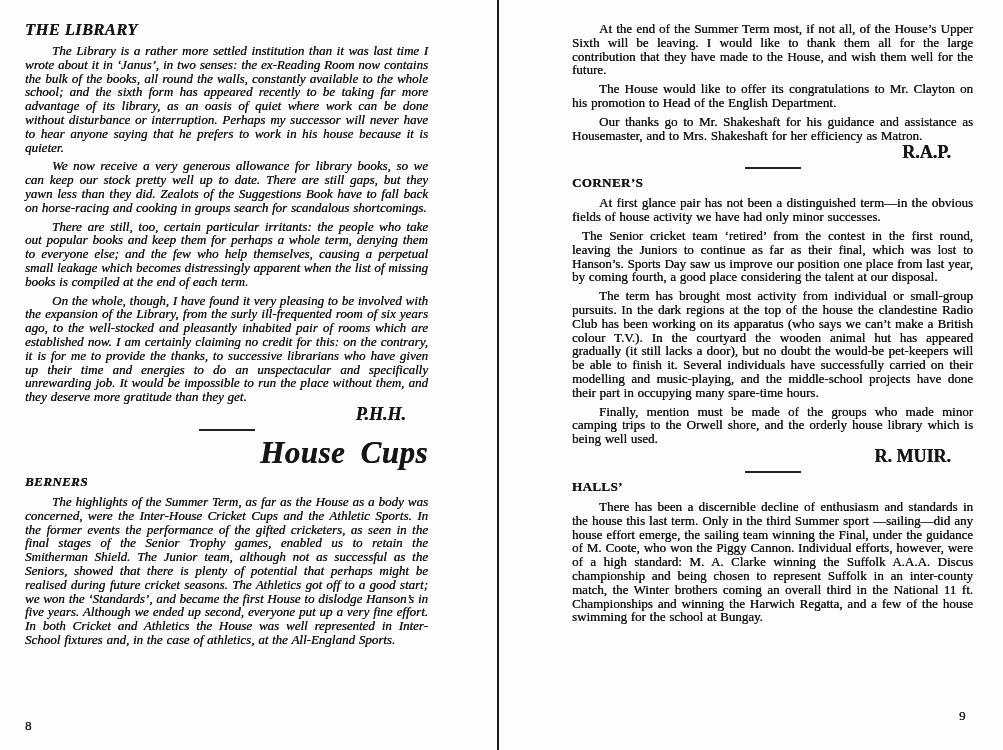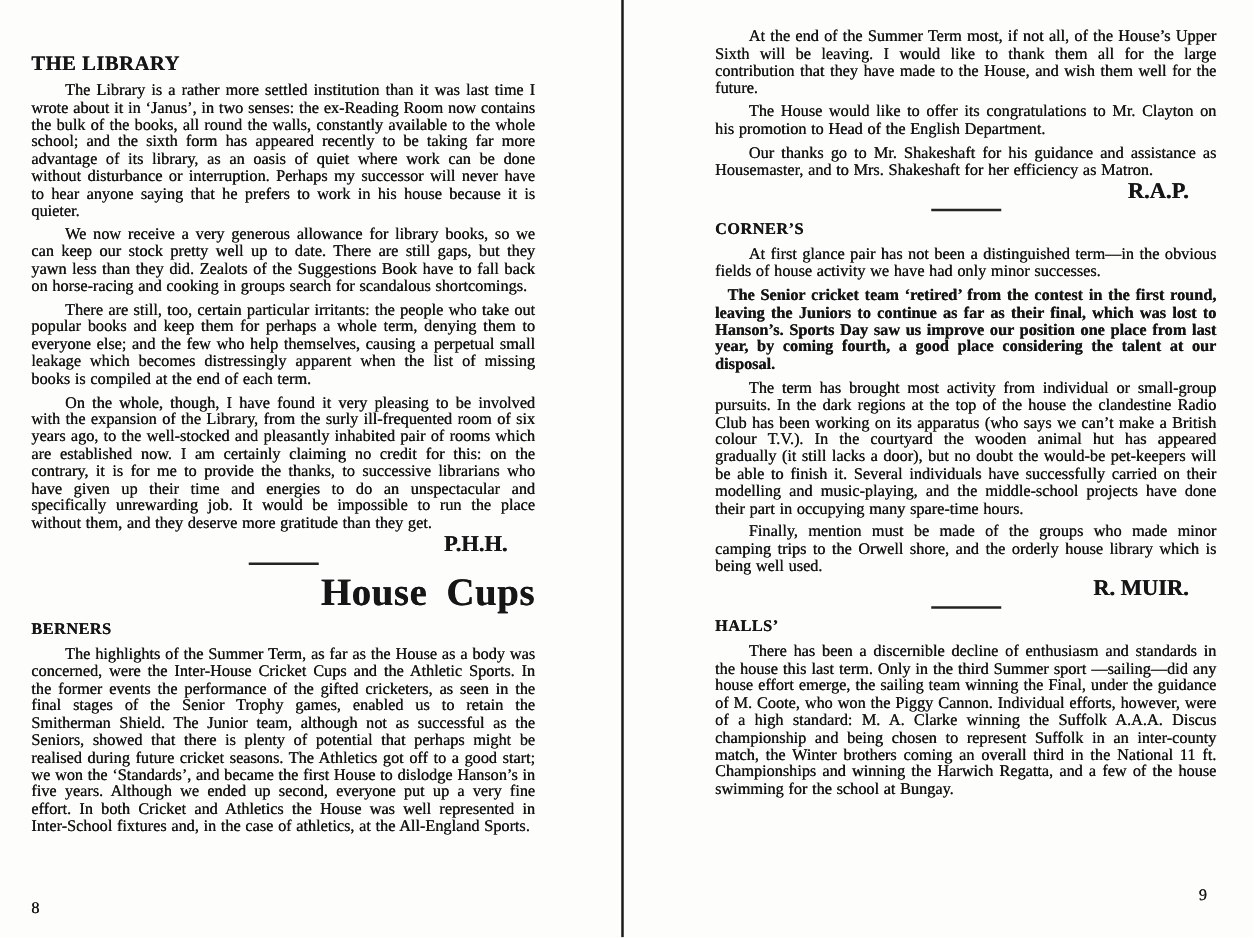--- a/index.html
+++ b/index.html
@@ -22,34 +22,34 @@
     position: absolute;
     left: 497px;
     top: 0;
     width: 2px;
     height: 750px;
     background: #1b1b1b;
   }
   .page {
     position: absolute;
   }
-  .page-left  { left: 25px;  top: 42px; width: 403px; }
+  .page-left  { left: 25px;  top: 21px; width: 403px; font-style: italic; }
   .page-right { left: 572px; top: 17px; width: 401px; }
 
   .body-par {
     margin: 5px 0 0 0;
     padding: 0;
     text-align: justify;
     font-size: 13px;
     line-height: 13.8px;
     text-indent: 27px;
     word-spacing: 0.5px;
     text-shadow: 0.25px 0 0 #161616;
   }
-  .indent-sm { text-indent: 10px; font-weight: bold; }
+  .indent-sm { text-indent: 10px; }
 
   .sec-head {
     font-size: 13px;
     font-weight: bold;
     margin: 0;
     padding: 0;
     letter-spacing: 0.4px;
     line-height: 16px;
     text-shadow: 0.25px 0 0 #161616;
   }

